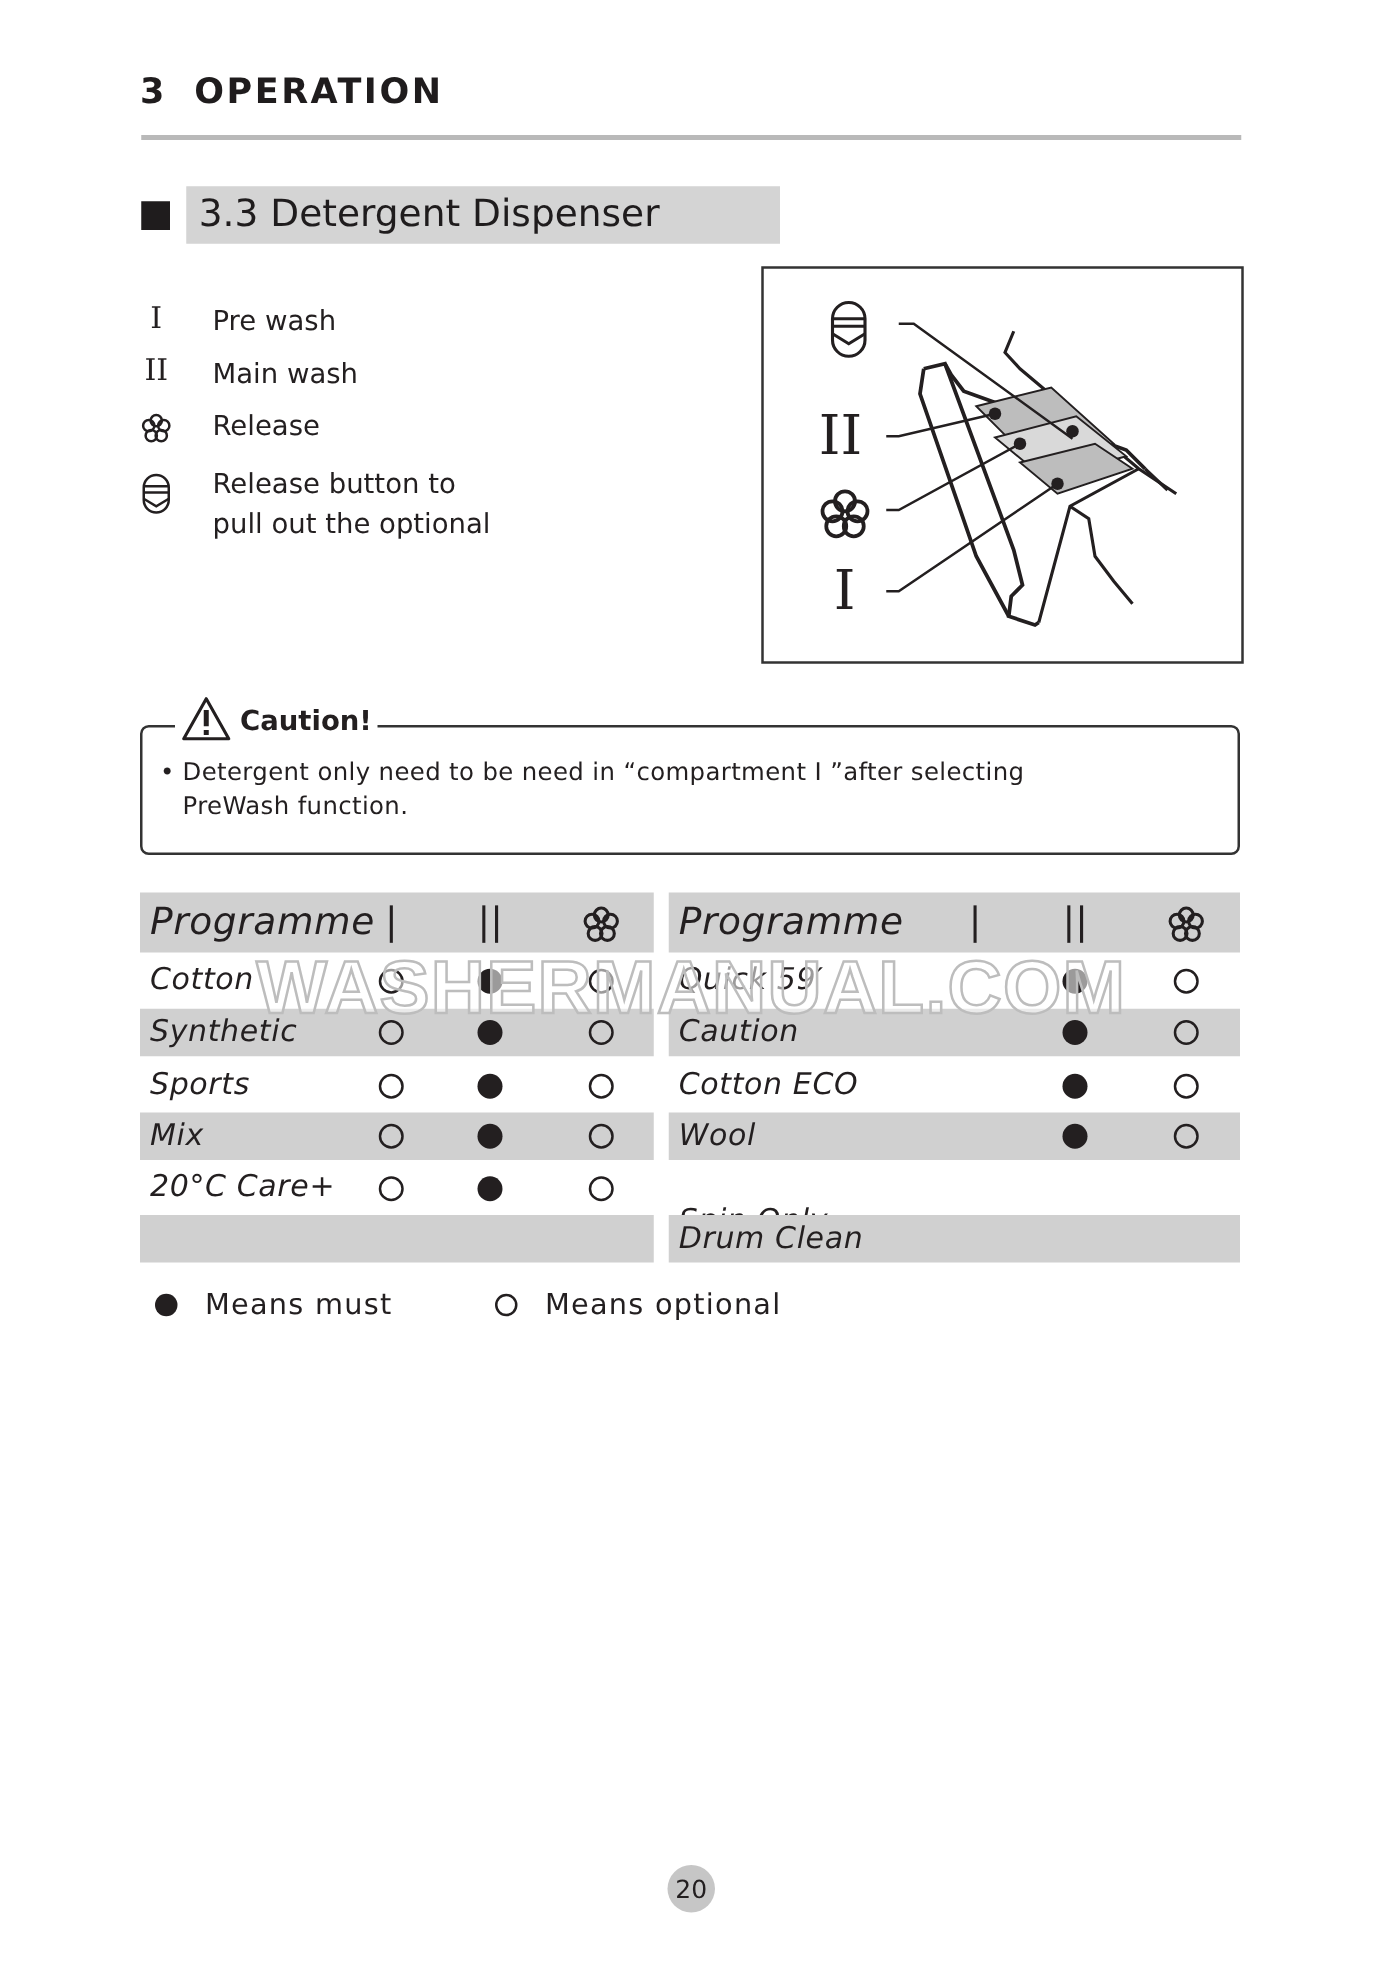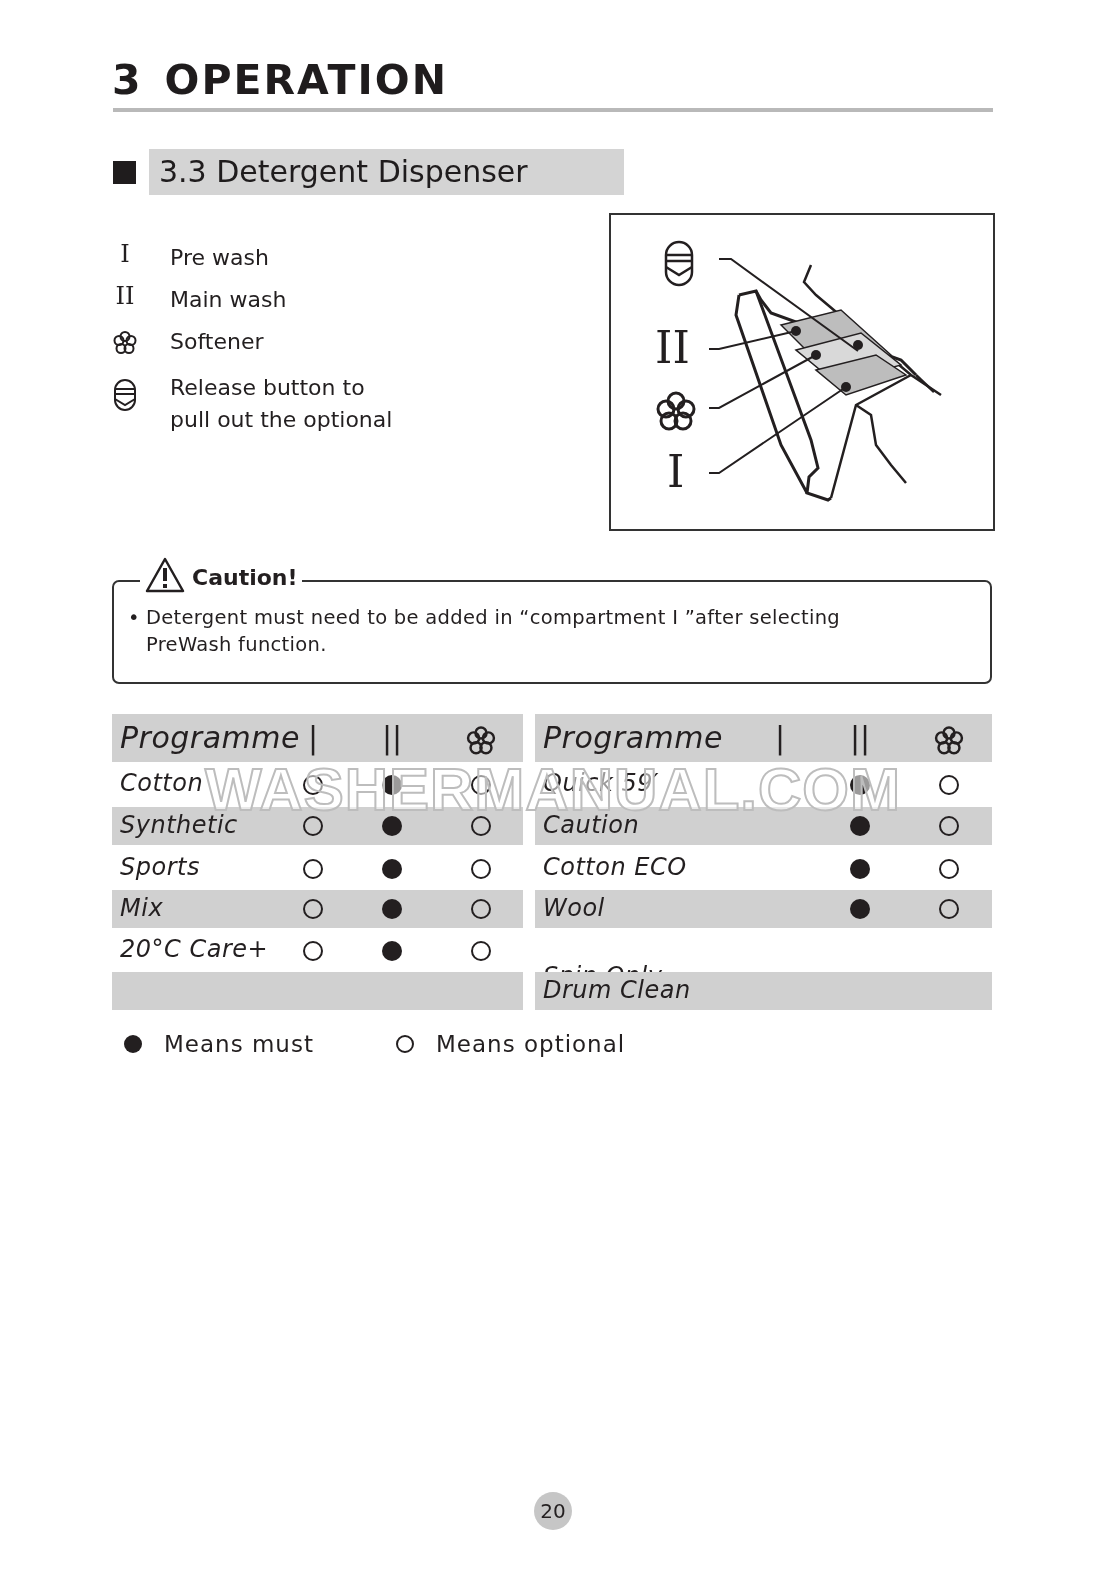--- a/index.html
+++ b/index.html
@@ -1,20 +1,20 @@
 <!DOCTYPE html>
 <html><head>
 <meta charset="utf-8">
 <style>
   html, body { margin:0; padding:0; background:#ffffff; }
   body { width:1117px; height:1586px; position:relative; overflow:hidden;
          font-family:"DejaVu Sans", sans-serif; color:#231f20; }
   .abs { position:absolute; }
   
-  .chapter { left:112px; top:56px; font-size:41px; font-weight:bold; letter-spacing:2px; color:#1f1c1d; }
+  .chapter { left:112px; top:56px; font-size:28px; font-weight:bold; letter-spacing:2px; color:#1f1c1d; }
   .chapter .num { margin-right:22px; }
   .chapter-rule { left:113px; top:108px; width:880px; height:4px; background:#b9b9b9; }
   
   .sec-square { left:113px; top:161px; width:23px; height:23px; background:#1f1c1d; }
   .sec-band { left:149px; top:149px; width:475px; height:46px; background:#d4d4d4; }
   .sec-title { left:159px; top:154px; font-size:30px; font-weight:normal; color:#1f1c1d; }
   
   .leg-item { left:110px; font-size:22px; color:#231f20; }
   .leg-sym { position:absolute; left:0; width:30px; text-align:center; font-family:"DejaVu Serif", serif; }
   .leg-text { position:absolute; left:60px; white-space:nowrap; line-height:32px; }
@@ -72,21 +72,21 @@
     <svg width="26" height="26" viewBox="0 0 26 26">
         <g fill="none" stroke="#231f20" stroke-width="2">
       <circle cx="13" cy="6.5" r="4.5"></circle>
           <circle cx="19" cy="10.5" r="4.5"></circle>
           <circle cx="17" cy="18.5" r="4.5"></circle>
       <circle cx="9" cy="18.5" r="4.5"></circle>
           <circle cx="7" cy="10.5" r="4.5"></circle>
         </g>
       </svg>
   </span>
-  <span class="leg-text">Softener</span>
+  <span class="leg-text">Release</span>
 </div>
 <div class="abs leg-item" style="top:372px;">
   <span class="leg-sym" style="top:6px;">
     <svg width="24" height="34" viewBox="0 0 24 34">
         <g fill="none" stroke="#231f20" stroke-width="2">
       <rect x="2" y="2" width="20" height="30" rx="10"></rect>
           <line x1="2" y1="11" x2="22" y2="11"></line>
           <line x1="2" y1="16" x2="22" y2="16"></line>
       <polyline points="2,21 12,27 22,21"></polyline>
         </g>
@@ -146,21 +146,21 @@
   <span>
     <svg width="42" height="38" viewBox="0 0 42 38">
         <path d="M21 3 L39 35 L3 35 Z" fill="#fff" stroke="#231f20" stroke-width="2.5" stroke-linejoin="round"></path>
       <rect x="19" y="12" width="4" height="13" fill="#231f20"></rect>
         <rect x="19" y="28" width="4" height="4" fill="#231f20"></rect>
       </svg>
   </span>
   <span class="caution-title">Caution!</span>
 </div>
 <div class="abs caution-text">
-  <div><span class="bullet">•</span><span>Detergent must need to be added in “compartment I ”after selecting</span></div>
+  <div><span class="bullet">•</span><span>Detergent only need to be need in “compartment I ”after selecting</span></div>
   <div class="cont">PreWash function.</div>
 </div>
 
 <div class="abs tbl" style="left:112px; width:411px;" id="tbl-left">
     <div class="row shade hdr" style="top: 0px; height: 48px; width: 411px;">
       <span class="cell-name">Programme</span>
       <span class="colhdr" style="left:196px">|</span>
       <span class="colhdr" style="left:270px">||</span>
       <span class="colhdr" style="left:353px; top:9px;"><svg width="32" height="32" viewBox="0 0 26 26">
           <g fill="none" stroke="#231f20" stroke-width="2">

